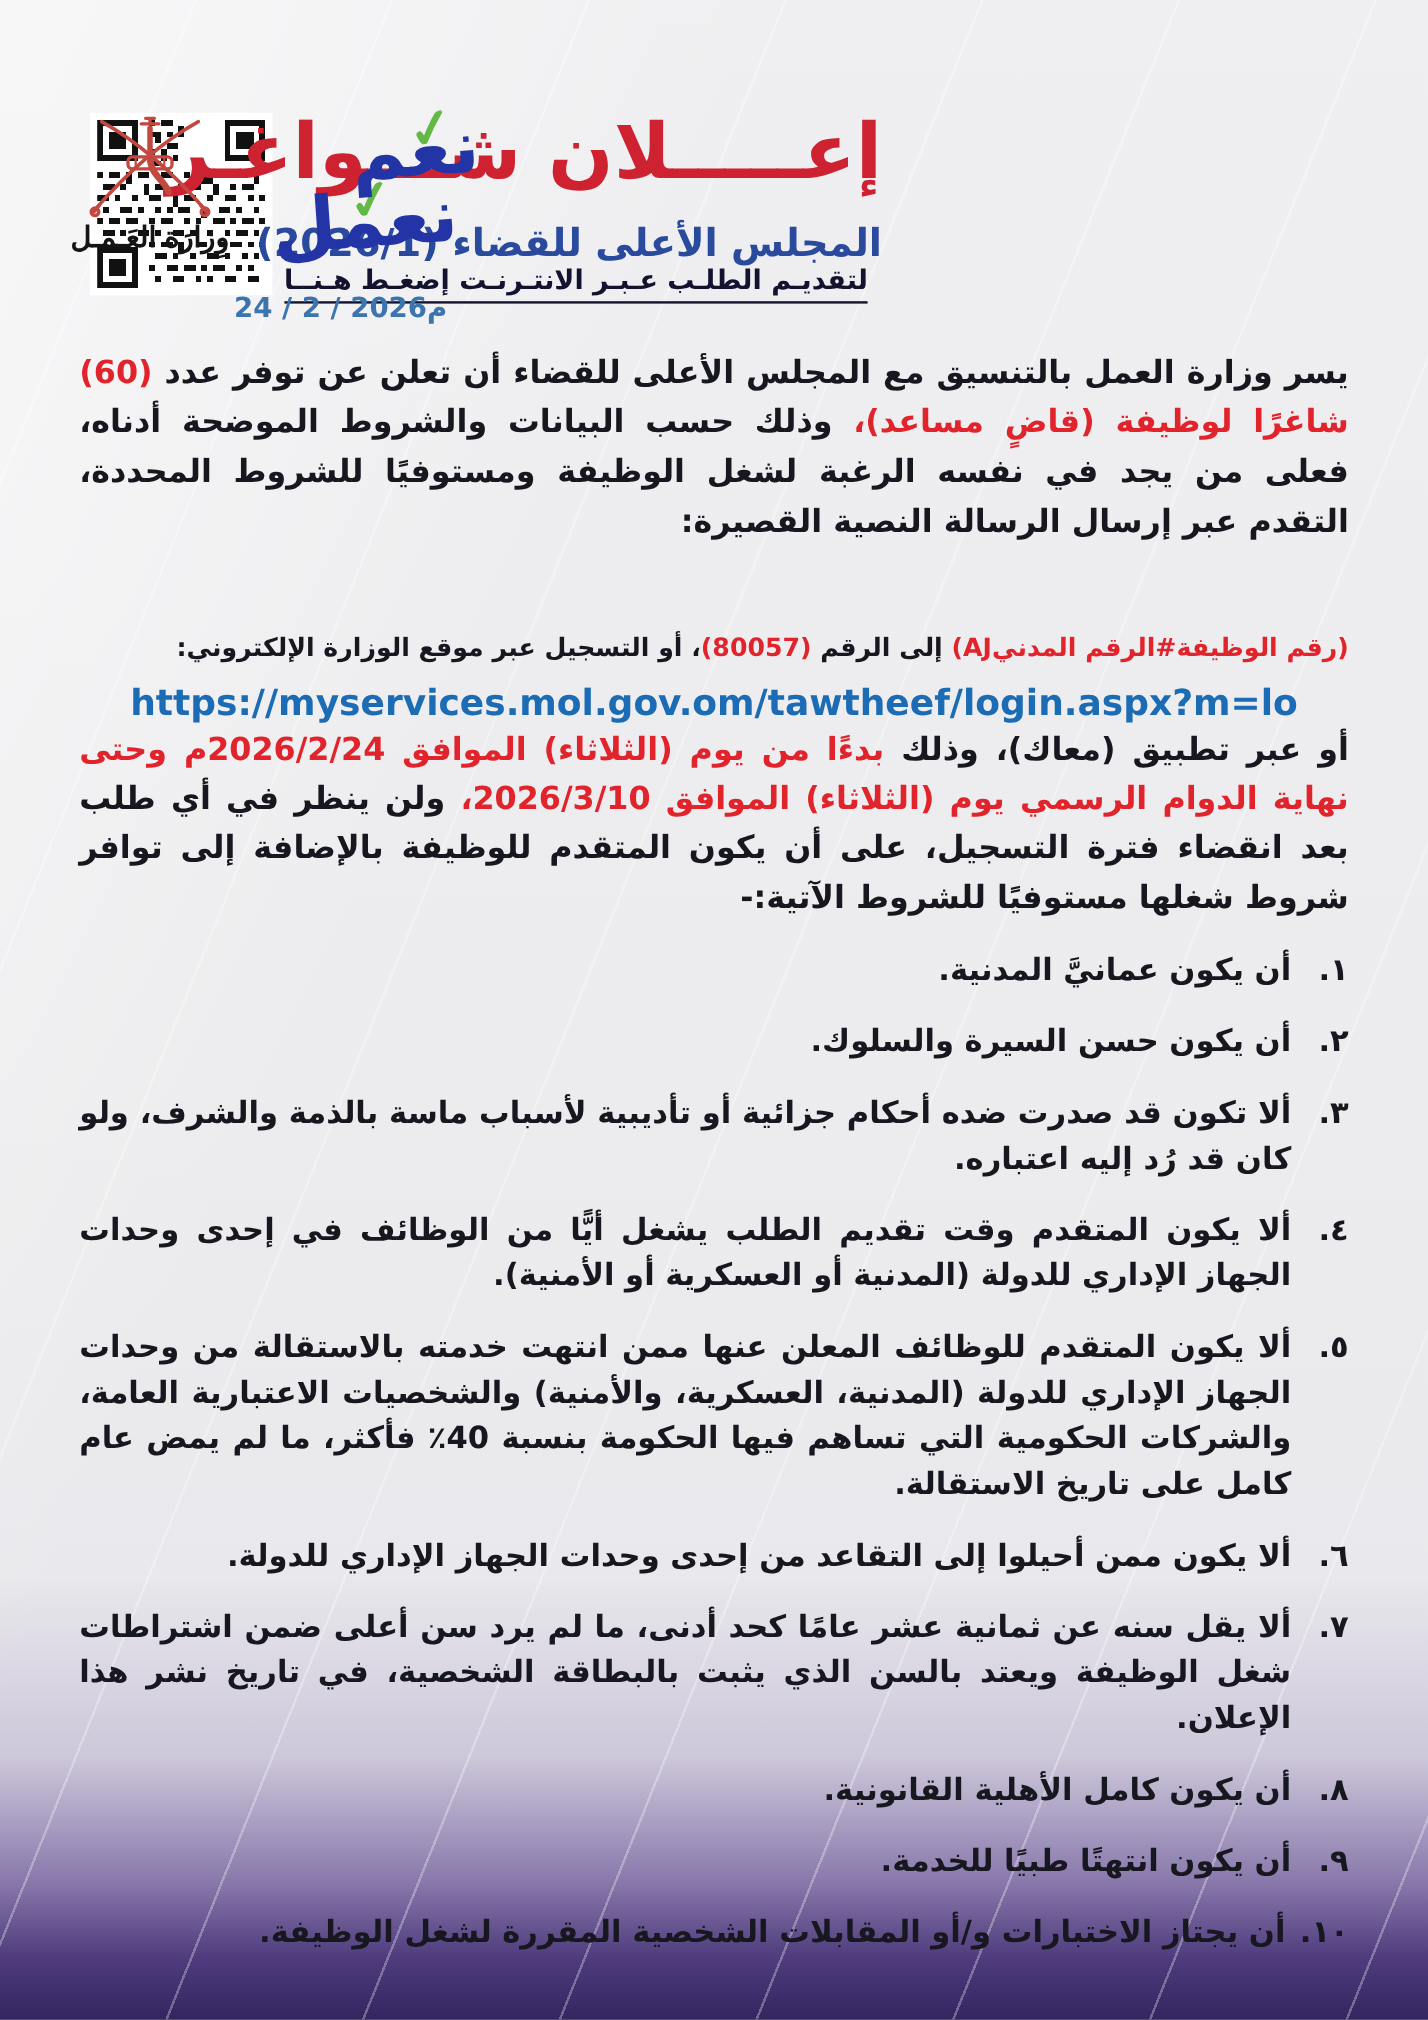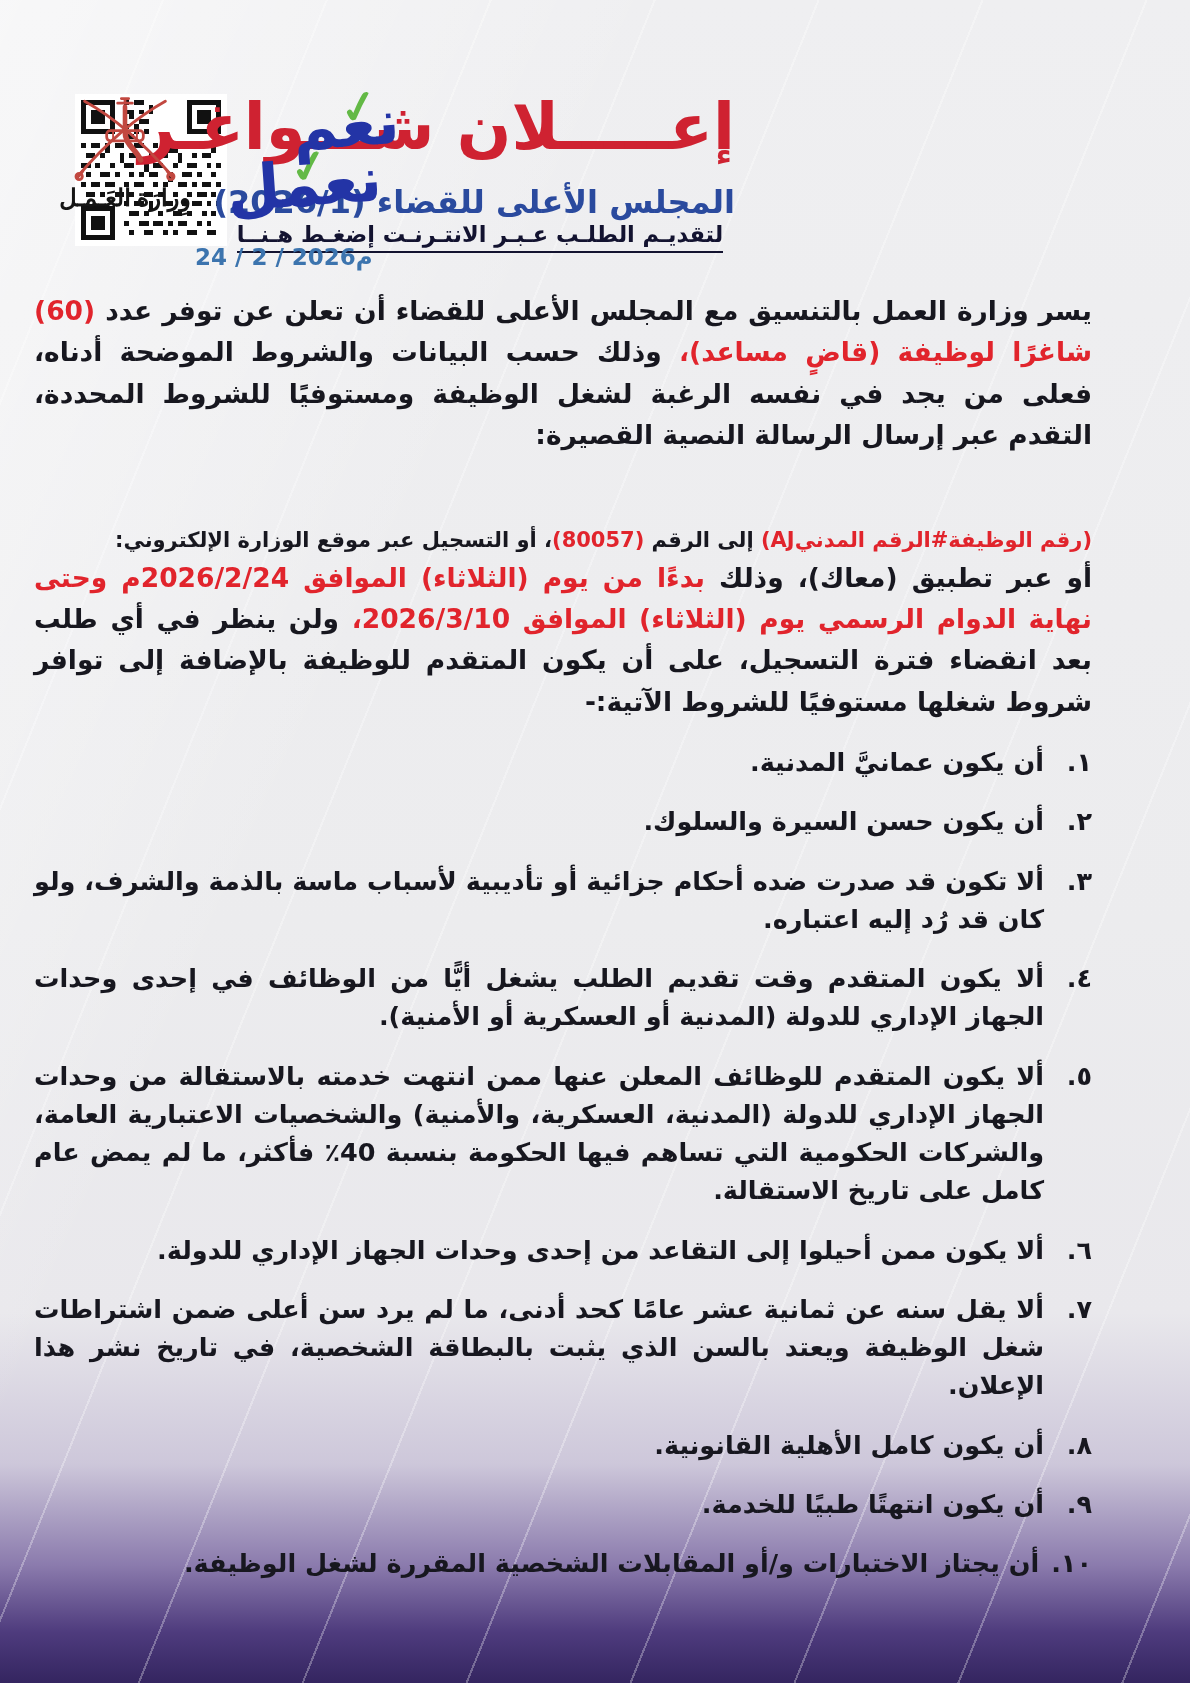--- a/index.html
+++ b/index.html
@@ -22,31 +22,31 @@
   .header{position:relative;height:290px;}
   .qr{position:absolute;top:94px;right:963px;width:152px;height:152px;background:#fff;padding:6px;box-sizing:border-box;}
   .qr svg{width:100%;height:100%;display:block;}
   .title-block{position:absolute;top:94px;right:455px;width:510px;text-align:center;}
   .main-title{color:#cf2231;font-size:64px;line-height:1.05;letter-spacing:1px;white-space:nowrap;}
   .sub-title{color:#2a4a9e;font-size:32px;margin-top:22px;white-space:nowrap;}
   .apply-line{color:#131330;font-size:22.5px;display:inline-block;border-bottom:2.5px solid #131330;padding-bottom:4px;white-space:nowrap;cursor:pointer;}
   .logos{position:absolute;top:88px;left:40px;width:400px;height:150px;}
   .emblem{position:absolute;top:6px;left:10px;width:150px;text-align:center;}
   .emblem svg{width:118px;height:88px;display:block;margin:0 auto;}
-  .ministry-name{font-family:Liberation Serif, serif;font-size:24px;color:#151515;margin-top:2px;white-space:nowrap;}
+  .ministry-name{font-family:Liberation Sans, sans-serif;font-size:24px;color:#151515;margin-top:2px;white-space:nowrap;}
   .naamal{position:absolute;top:10px;left:185px;width:200px;height:130px;transform:rotate(-4deg);color:#2334a6;}
   .naamal .w1{position:absolute;top:-8px;left:70px;font-size:62px;}
   .naamal .w2{position:absolute;top:48px;left:0px;font-size:62px;}
   .naamal .chk{position:absolute;color:#63b946;font-size:46px;transform:rotate(-6deg);text-shadow:1px 1px 0 #63b946;}
   .naamal .c1{top:-16px;left:118px;}
   .naamal .c2{top:40px;left:64px;}
   .date-line{position:absolute;top:244px;left:195px;color:#3c74ae;font-size:23px;direction:ltr;}
 
   
-  .body-col{margin:0 98px;width:1058px;}
+  .body-col{margin:0 66px;width:1058px;}
   p.para{font-size:26.5px;line-height:1.56;text-align:justify;margin:0;}
   .red{color:#e1242c;}
   .p1{margin-top:6px;}
   .sms-line{margin-top:70px;font-size:21px;line-height:1.5;text-align:right;}
   .url-line{margin-top:12px;text-align:center;color:#1b6cb5;font-size:30px;direction:ltr;}
   .p2{margin-top:16px;}
 
   .conds{margin-top:20px;}
   .cond{display:flex;gap:12px;margin-top:21px;font-size:25.5px;line-height:1.5;}
   .cnum{min-width:36px;flex:0 0 auto;text-align:right;}
@@ -110,20 +110,21 @@
 
       <div class="date-line">24 / 2 / 2026م</div>
     </div>
 
     <div class="body-col">
 
       <p class="para p1"><span>يسر وزارة العمل بالتنسيق مع المجلس الأعلى للقضاء أن تعلن عن توفر عدد </span><span class="red">(60) شاغرًا لوظيفة (قاضٍ مساعد)،</span><span> وذلك حسب البيانات والشروط الموضحة أدناه، فعلى من يجد في نفسه الرغبة لشغل الوظيفة ومستوفيًا للشروط المحددة، التقدم عبر إرسال الرسالة النصية القصيرة:</span></p>
 
       <div class="sms-line"><span class="red">(رقم الوظيفة#الرقم المدنيAJ)</span><span> إلى الرقم </span><span class="red">(80057)</span><span>، أو التسجيل عبر موقع الوزارة الإلكتروني:</span></div>
 
+      <div class="url-line">https://myservices.mol.gov.om/tawtheef/login.aspx?m=lo</div>
 
       <p class="para p2"><span>أو عبر تطبيق (معاك)، وذلك </span><span class="red">بدءًا من يوم (الثلاثاء) الموافق 2026/2/24م وحتى نهاية الدوام الرسمي يوم (الثلاثاء) الموافق 2026/3/10،</span><span> ولن ينظر في أي طلب بعد انقضاء فترة التسجيل، على أن يكون المتقدم للوظيفة بالإضافة إلى توافر شروط شغلها مستوفيًا للشروط الآتية:-</span></p>
 
       <div class="conds">
         <div class="cond">
             <span class="cnum">١.</span>
             <span class="ctxt">أن يكون عمانيَّ المدنية.</span>
           </div>
         <div class="cond">
             <span class="cnum">٢.</span>

